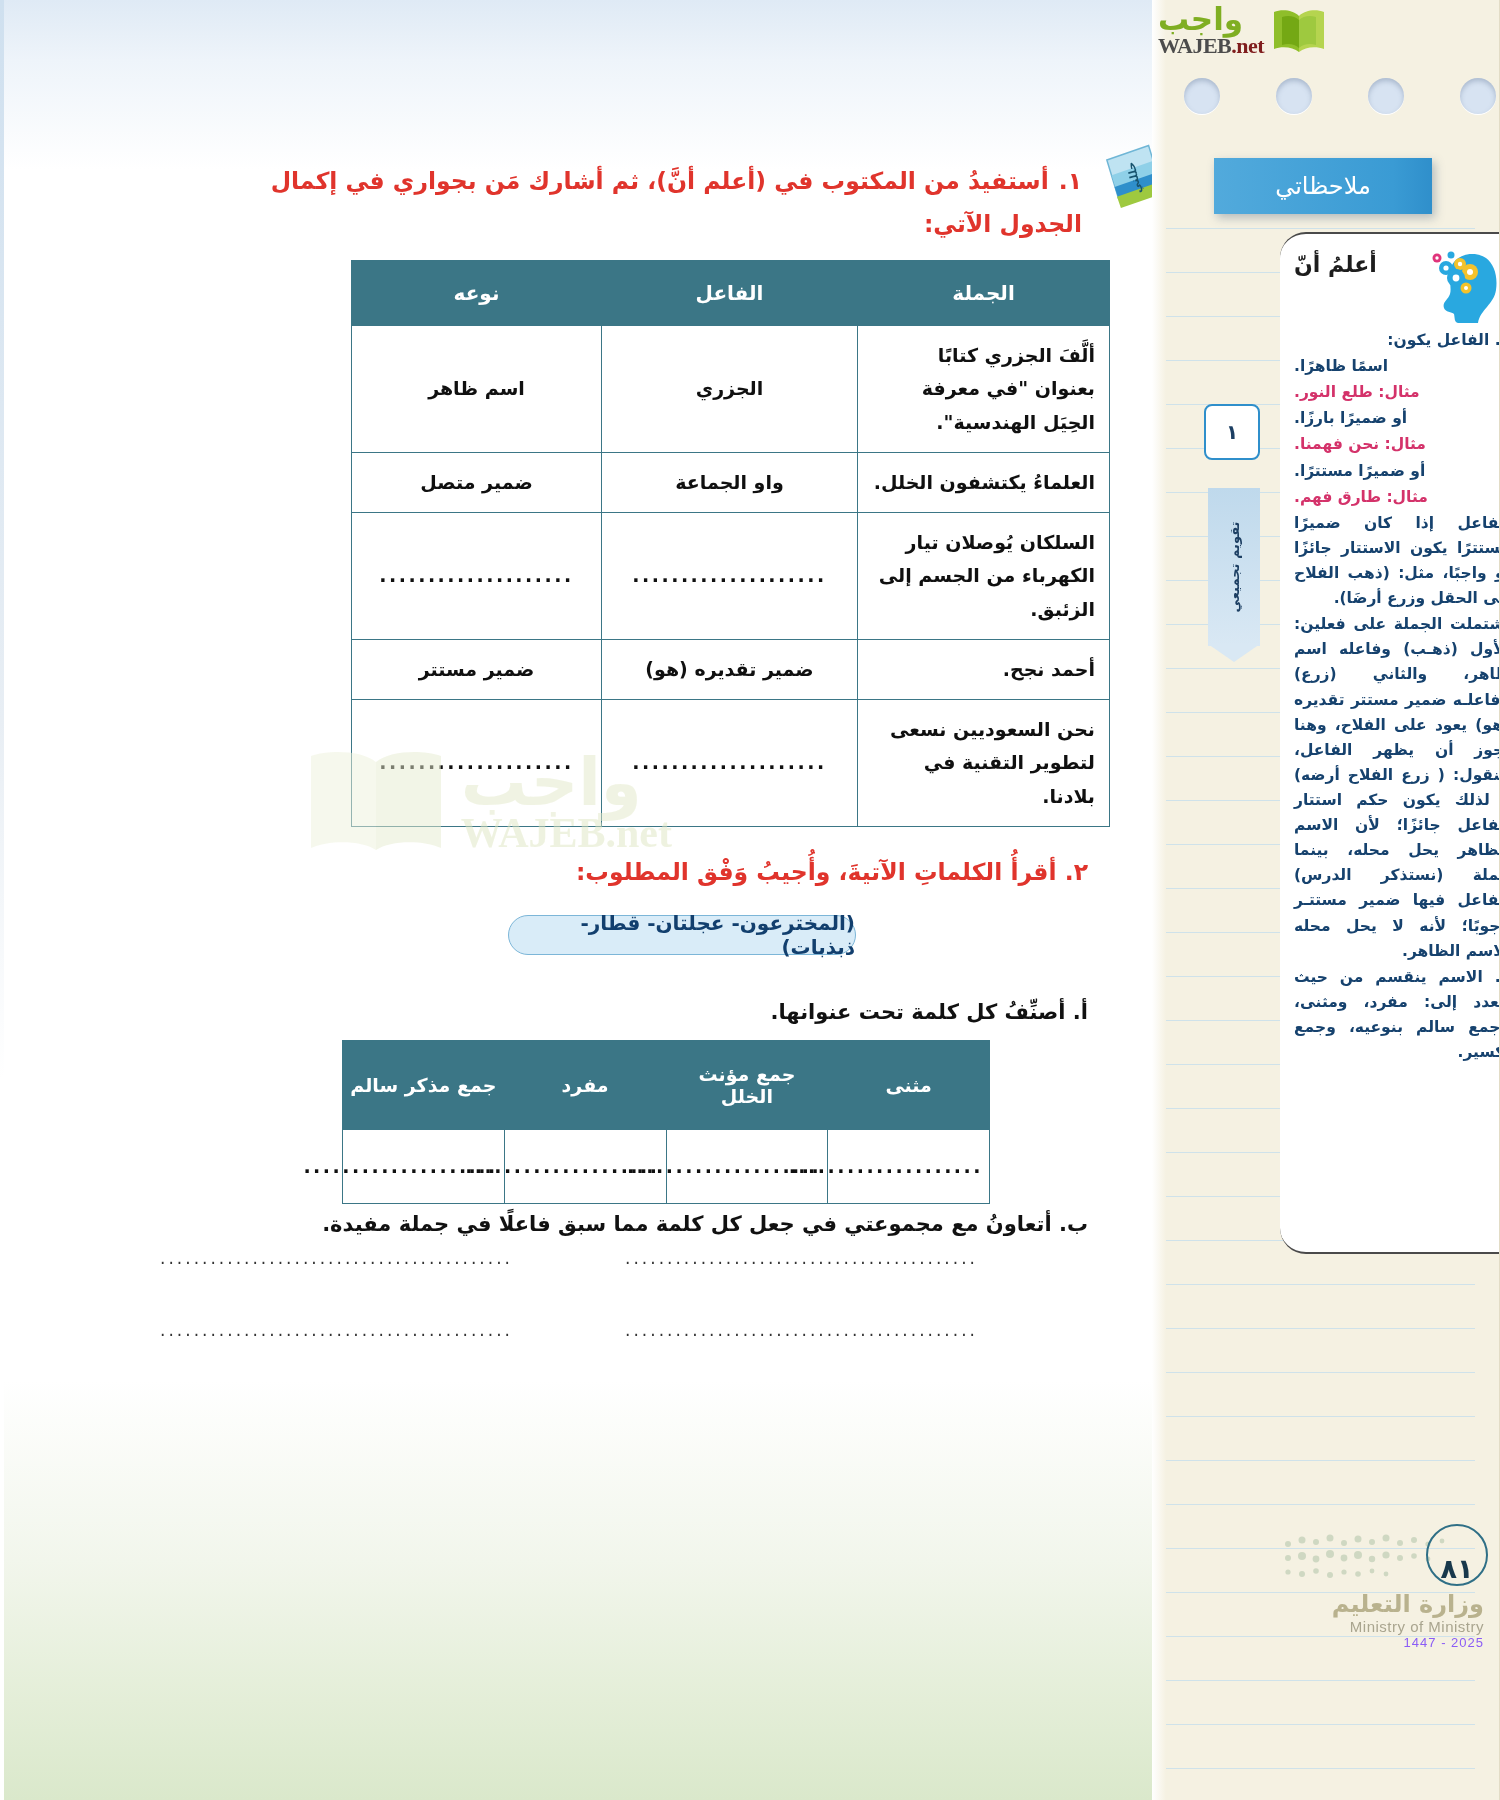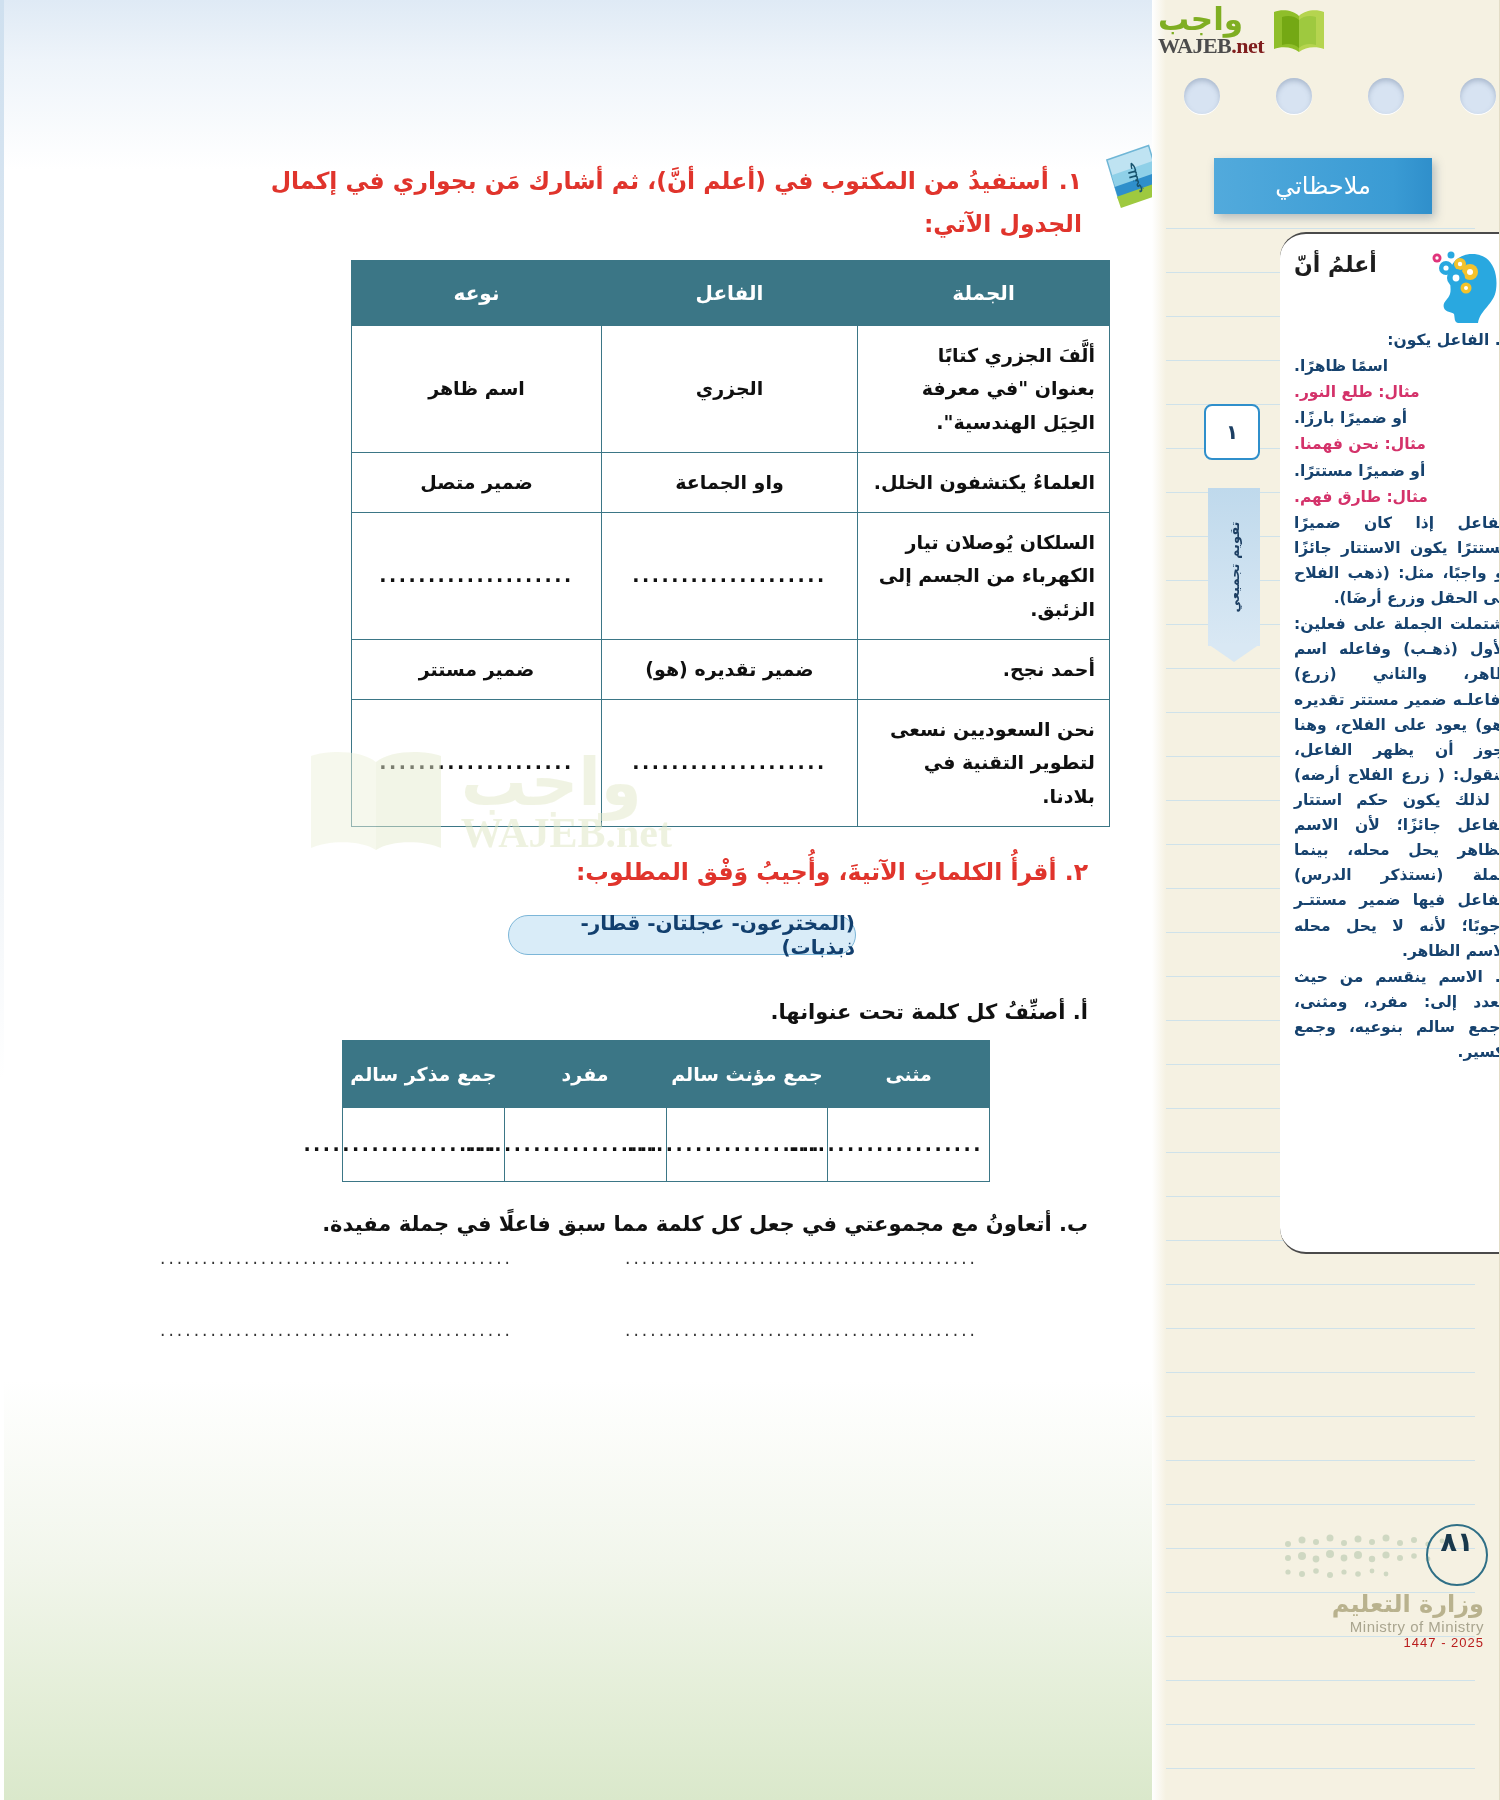--- a/index.html
+++ b/index.html
@@ -199,29 +199,29 @@
   }
   .ministry-ar{
     font-size:24px; color:#b9b28e; font-weight:bold; letter-spacing:1px;
     font-family:"DejaVu Sans","Liberation Sans",sans-serif;
   }
   .ministry-en{
     font-size:15px; color:#a9a58f; letter-spacing:.5px;
     font-family:"Liberation Sans",sans-serif;
   }
   .ministry-yr{
-    font-size:13px; color:#b91c1c; letter-spacing:1px;
+    font-size:13px; color:#8b5cf6; letter-spacing:1px;
     font-family:"Liberation Sans",sans-serif;
   }
   .page-circle{
     position:absolute;
     left:212px; top:-6px;
     width:62px; height:62px; border-radius:50%;
     border:2px solid #2f6f86;
-    display:flex; align-items:flex-start; justify-content:center;
+    display:flex; align-items:flex-end; justify-content:center;
     background:transparent;
   }
   .page-circle span{ font-size:27px; color:#18384b; font-weight:bold; }
 
   
   .content{
     position:relative;
     padding:0;
     z-index:5;
   }
@@ -441,21 +441,21 @@
       <table class="tbl" id="table2">
         <colgroup>
             <col>
             <col>
             <col>
             <col>
           </colgroup>
         <thead>
           <tr>
             <th>مثنى</th>
-            <th>جمع مؤنث سالم</th>
+            <th>جمع مؤنث الخلل</th>
             <th>مفرد</th>
             <th>جمع مذكر سالم</th>
           </tr>
         </thead>
         <tbody>
           <tr>
             <td class="dots">....................</td>
             <td class="dots">....................</td>
             <td class="dots">....................</td>
             <td class="dots">....................</td>

